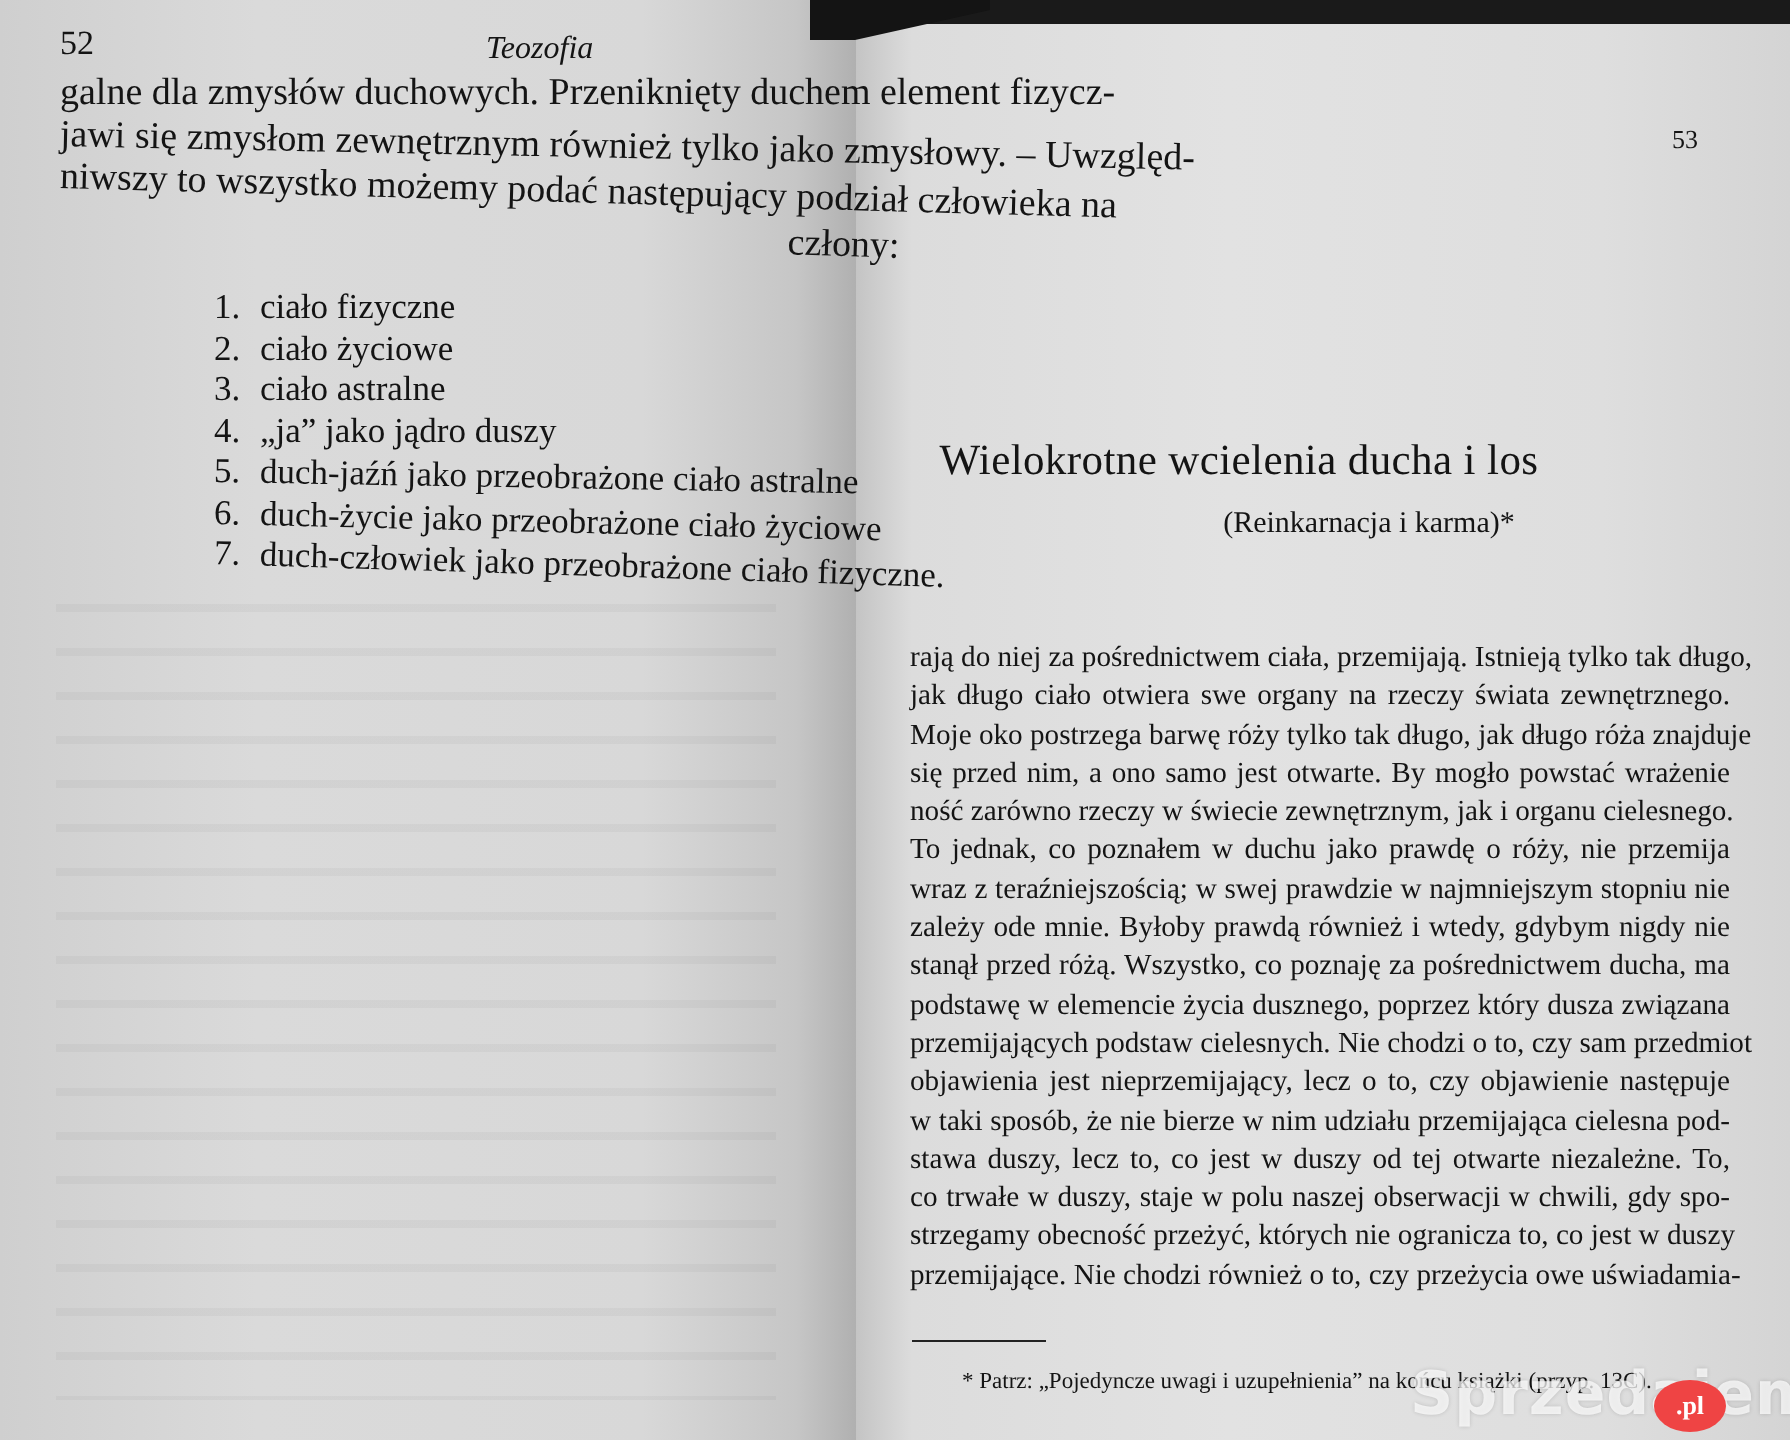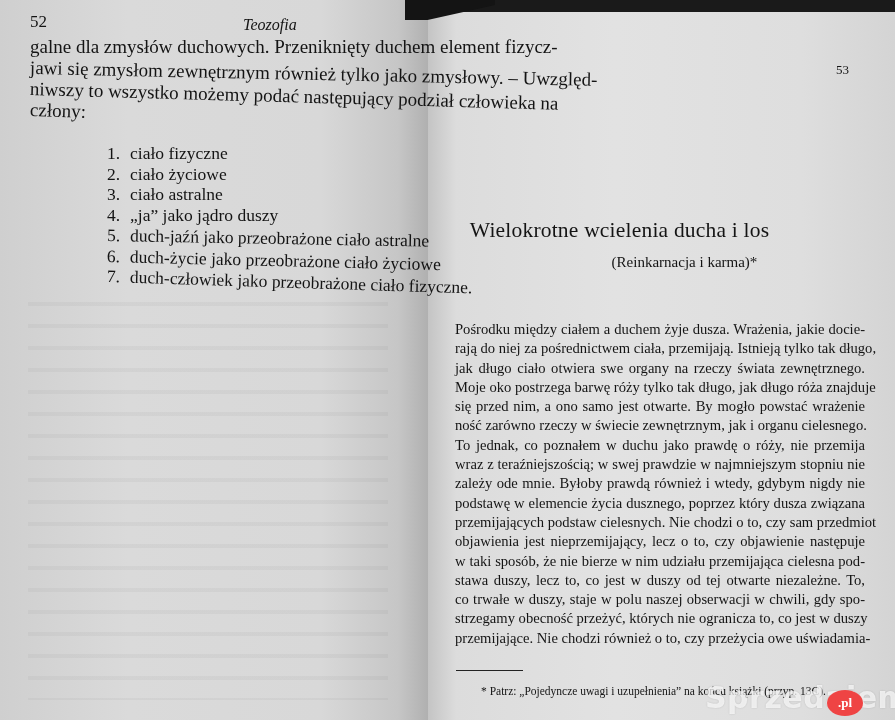--- a/index.html
+++ b/index.html
@@ -23,21 +23,21 @@
     clip-path: polygon(0 0, 100% 0, 100% 25%, 25% 100%, 0 100%);
   }
   .ghost {
     position:absolute; left:28px; right:40px; top:290px; bottom:20px;
     background: repeating-linear-gradient(180deg, transparent 0 12px, rgba(0,0,0,0.035) 12px 16px, transparent 16px 22px);
   }
   .folio-left { position:absolute; left:30px; top:12px; font-size:17px; }
   .runhead { position:absolute; left:243px; top:16px; font-size:16px; font-style:italic; }
   .para-left {
     position:absolute; left:30px; top:36px; width:420px;
-    font-size:19px; line-height:21px;
+    font-size:19px; line-height:21px;text-align:right;
   }
   .para-left div { white-space:nowrap; }
   .para-left .l1 { transform: rotate(1.2deg); transform-origin:left center; }
   .para-left .l2 { transform: rotate(1.6deg); transform-origin:left center; }
   .para-left .l3 { transform: rotate(1.9deg); transform-origin:left center; }
   .list {
     position:absolute; left:107px; top:143px; margin:0; padding:0; list-style:none;
     font-size:17.5px; line-height:20.5px;
   }
   .list li { white-space:nowrap; display:flex; }
@@ -125,29 +125,29 @@
       <span class="num">7.</span>
       <span>duch-człowiek jako przeobrażone ciało fizyczne.</span>
     </li>
 </ul>
 
 <div class="folio-right">53</div>
 <div class="chapter-title">Wielokrotne wcielenia ducha i los</div>
 <div class="chapter-sub">(Reinkarnacja i karma)*</div>
 
 <div class="body-right">
-  <div>Pośrodku między ciałem a duchem żyje dusza. Wrażenia, jakie docie-</div>
   <div>rają do niej za pośrednictwem ciała, przemijają. Istnieją tylko tak długo,</div>
   <div>jak długo ciało otwiera swe organy na rzeczy świata zewnętrznego.</div>
   <div>Moje oko postrzega barwę róży tylko tak długo, jak długo róża znajduje</div>
   <div>się przed nim, a ono samo jest otwarte. By mogło powstać wrażenie</div>
   <div>ność zarówno rzeczy w świecie zewnętrznym, jak i organu cielesnego.</div>
   <div>To jednak, co poznałem w duchu jako prawdę o róży, nie przemija</div>
   <div>wraz z teraźniejszością; w swej prawdzie w najmniejszym stopniu nie</div>
   <div>zależy ode mnie. Byłoby prawdą również i wtedy, gdybym nigdy nie</div>
+  <div>stanął przed różą. Wszystko, co poznaję za pośrednictwem ducha, ma</div>
   <div>podstawę w elemencie życia dusznego, poprzez który dusza związana</div>
   <div>przemijających podstaw cielesnych. Nie chodzi o to, czy sam przedmiot</div>
   <div>objawienia jest nieprzemijający, lecz o to, czy objawienie następuje</div>
   <div>w taki sposób, że nie bierze w nim udziału przemijająca cielesna pod-</div>
   <div>stawa duszy, lecz to, co jest w duszy od tej otwarte niezależne. To,</div>
   <div>co trwałe w duszy, staje w polu naszej obserwacji w chwili, gdy spo-</div>
   <div>strzegamy obecność przeżyć, których nie ogranicza to, co jest w duszy</div>
   <div>przemijające. Nie chodzi również o to, czy przeżycia owe uświadamia-</div>
 </div>
 

